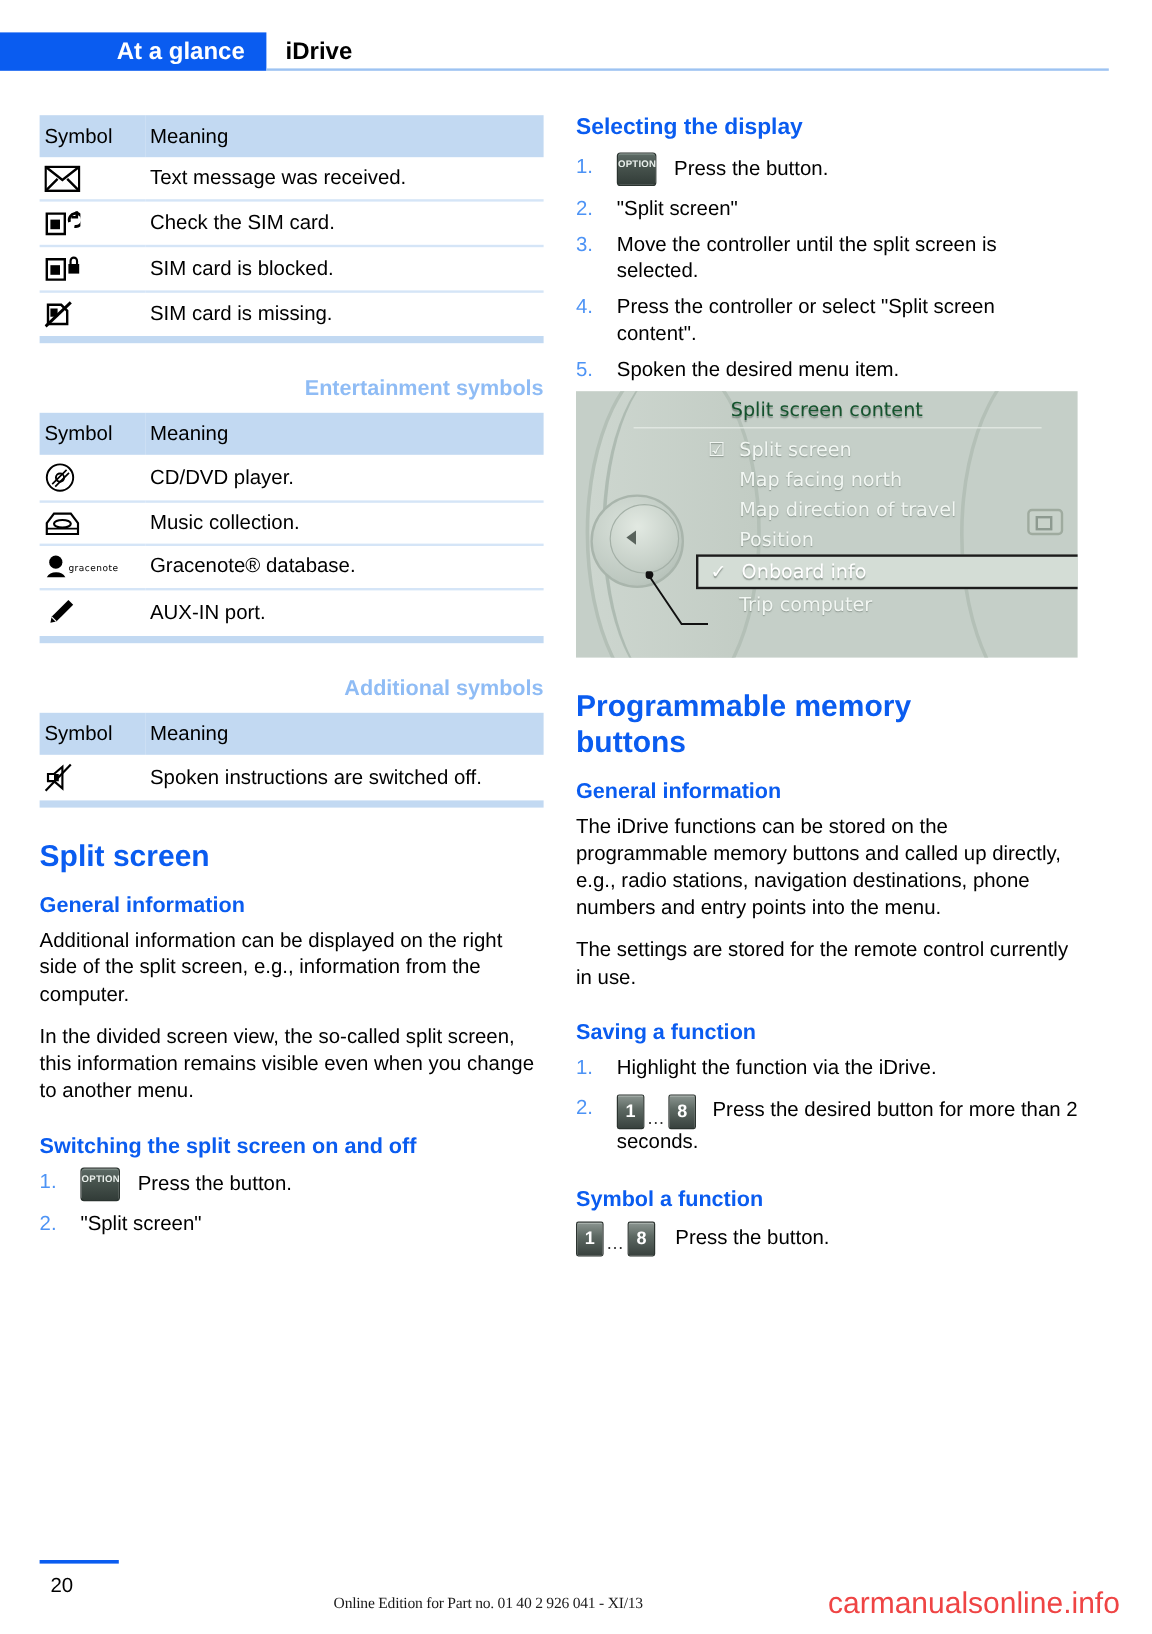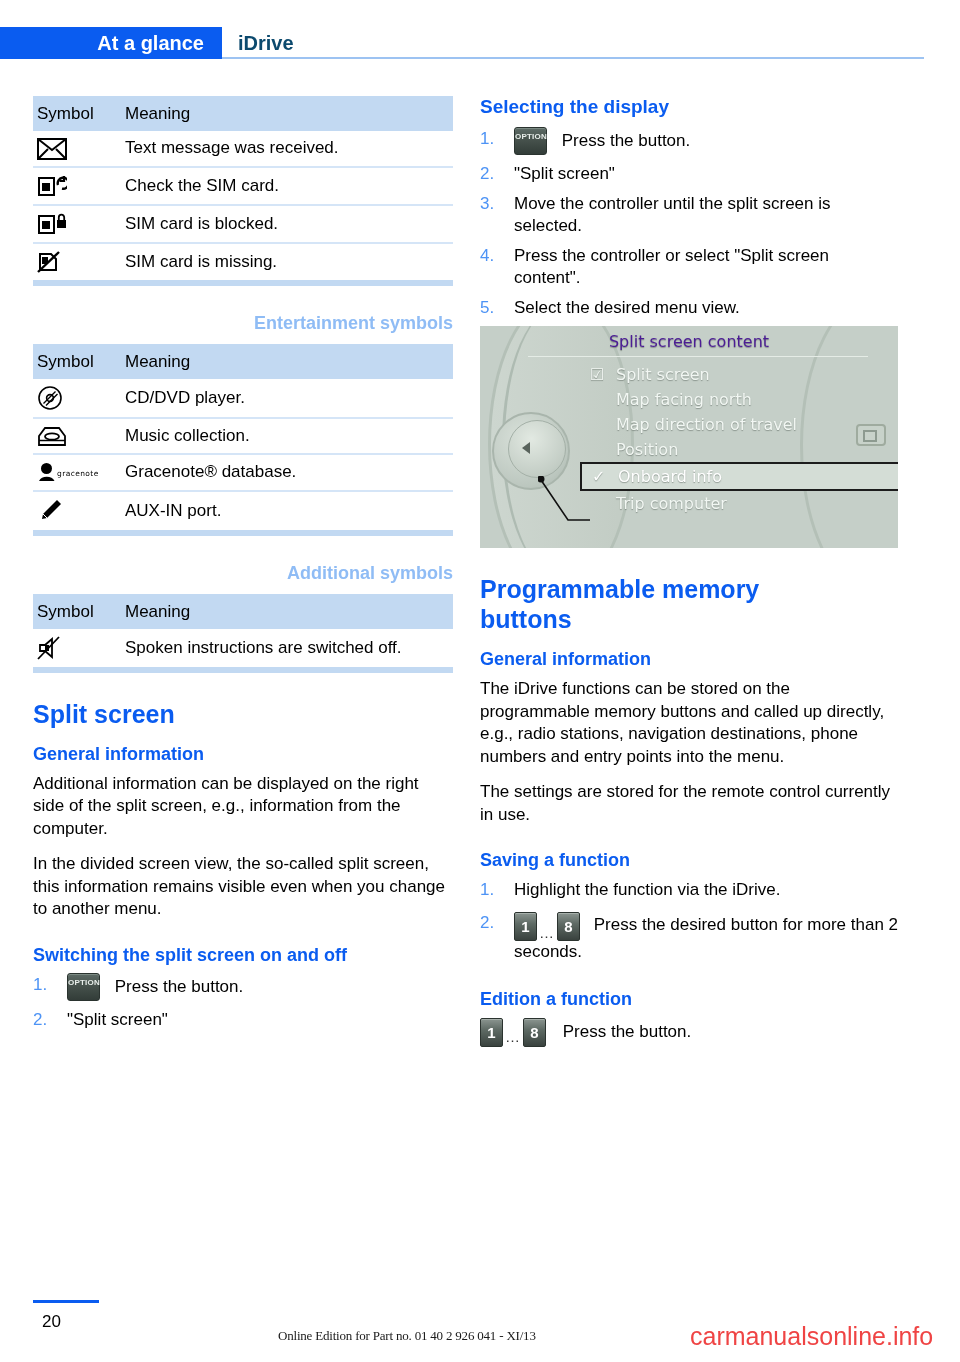--- a/index.html
+++ b/index.html
@@ -37,21 +37,21 @@
     line-height: 32px;
     text-align: right;
     padding-right: 18px;
     box-sizing: border-box;
   }
   .header-tab-inactive {
     position: absolute;
     left: 238px;
     top: 27px;
     height: 32px;
-    color: #0c4a6e;
+    color: #000000;
     font-size: 20px;
     font-weight: bold;
     line-height: 32px;
   }
   .header-rule {
     position: absolute;
     left: 222px;
     top: 57px;
     width: 702px;
     height: 2px;
@@ -257,21 +257,21 @@
     width: 26px; height: 18px; border-radius: 4px;
     background: #c8d2ca; border: 2px solid #9fab9f;
   }
   .idrive-right-chip:after {
     content: ""; position: absolute; left: 5px; top: 4px;
     width: 10px; height: 8px; border: 2px solid #8d9a90;
   }
   .idrive-title {
     position: absolute; left: 0; top: 6px; width: 418px;
     text-align: center;
-    color: #4c1d95; font-size: 16px;
+    color: #14532d; font-size: 16px;
     font-family: "DejaVu Sans", sans-serif;
     text-shadow: 0 1px 1px rgba(90,100,93,.6);
   }
   .idrive-title-rule {
     position: absolute; left: 48px; top: 30px; width: 340px;
     height: 1px; background: #e5ece6;
   }
   .idrive-list {
     position: absolute; left: 108px; top: 36px;
     font-size: 16px;
@@ -515,21 +515,21 @@
     <li>
       <span class="num">3.</span>
       <span>Move the controller until the split screen is selected.</span>
     </li>
     <li>
       <span class="num">4.</span>
       <span>Press the controller or select "Split screen content".</span>
     </li>
     <li>
       <span class="num">5.</span>
-      <span>Select the desired menu view.</span>
+      <span>Spoken the desired menu item.</span>
     </li>
   </ol>
 
   <div class="idrive-shot">
     <div class="idrive-bezel-l"></div>
     <div class="idrive-bezel-l2"></div>
     <div class="idrive-bezel-r"></div>
     <div class="idrive-knob-outer"></div>
     <div class="idrive-knob-inner"></div>
     <div class="idrive-knob-arrow"></div>
@@ -584,21 +584,21 @@
       <span>Highlight the function via the iDrive.</span>
     </li>
     <li style="margin-top:10px;">
       <span class="num">2.</span>
       <span class="btn-mem">1</span><span class="mem-dots">…</span><span class="btn-mem">8</span>
       <span style="margin-left:9px;">Press the desired button for more than 2 seconds.</span>
     </li>
   </ol>
 
   <div class="spacer-md"></div>
-  <div class="h2">Edition a function</div>
+  <div class="h2">Symbol a function</div>
   <div style="font-size:17px;line-height:28px;">
     <span class="btn-mem">1</span><span class="mem-dots">…</span><span class="btn-mem">8</span>
     <span style="margin-left:12px;">Press the button.</span>
   </div>
 </div>
 
 <div class="footer-rule"></div>
 <div class="page-number">20</div>
 <div class="footer-edition">Online Edition for Part no. 01 40 2 926 041 - XI/13</div>
 <div class="watermark">carmanualsonline.info</div>

